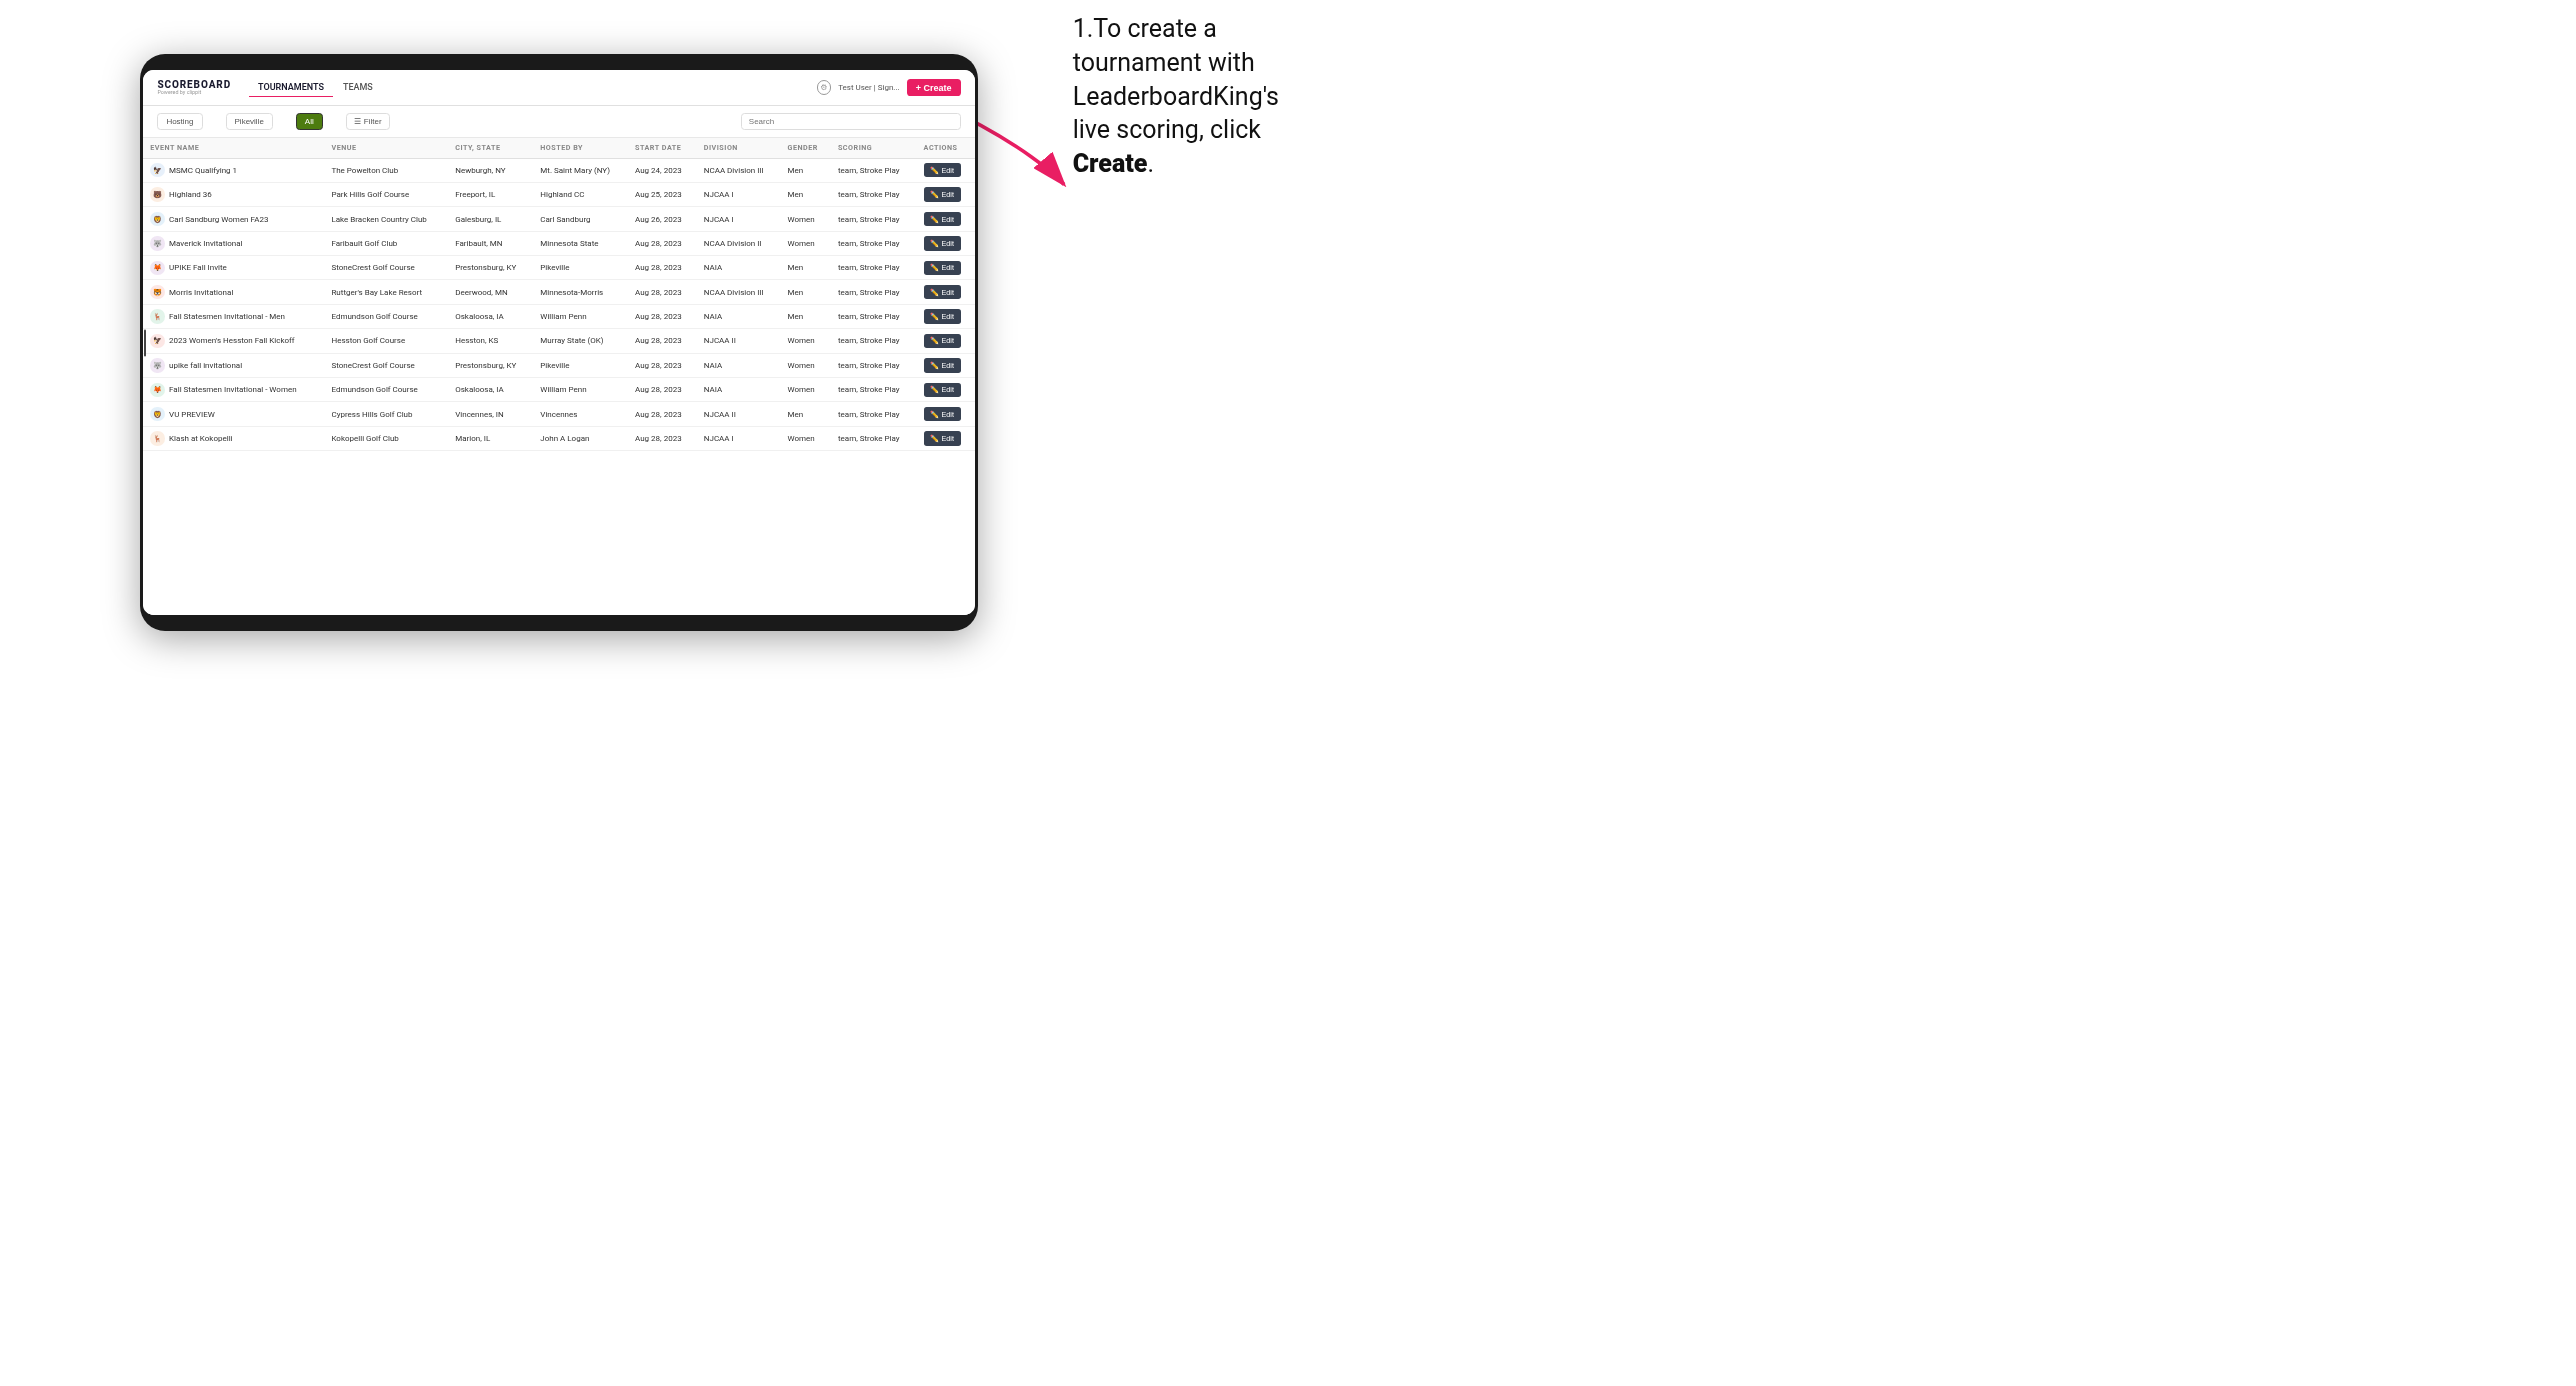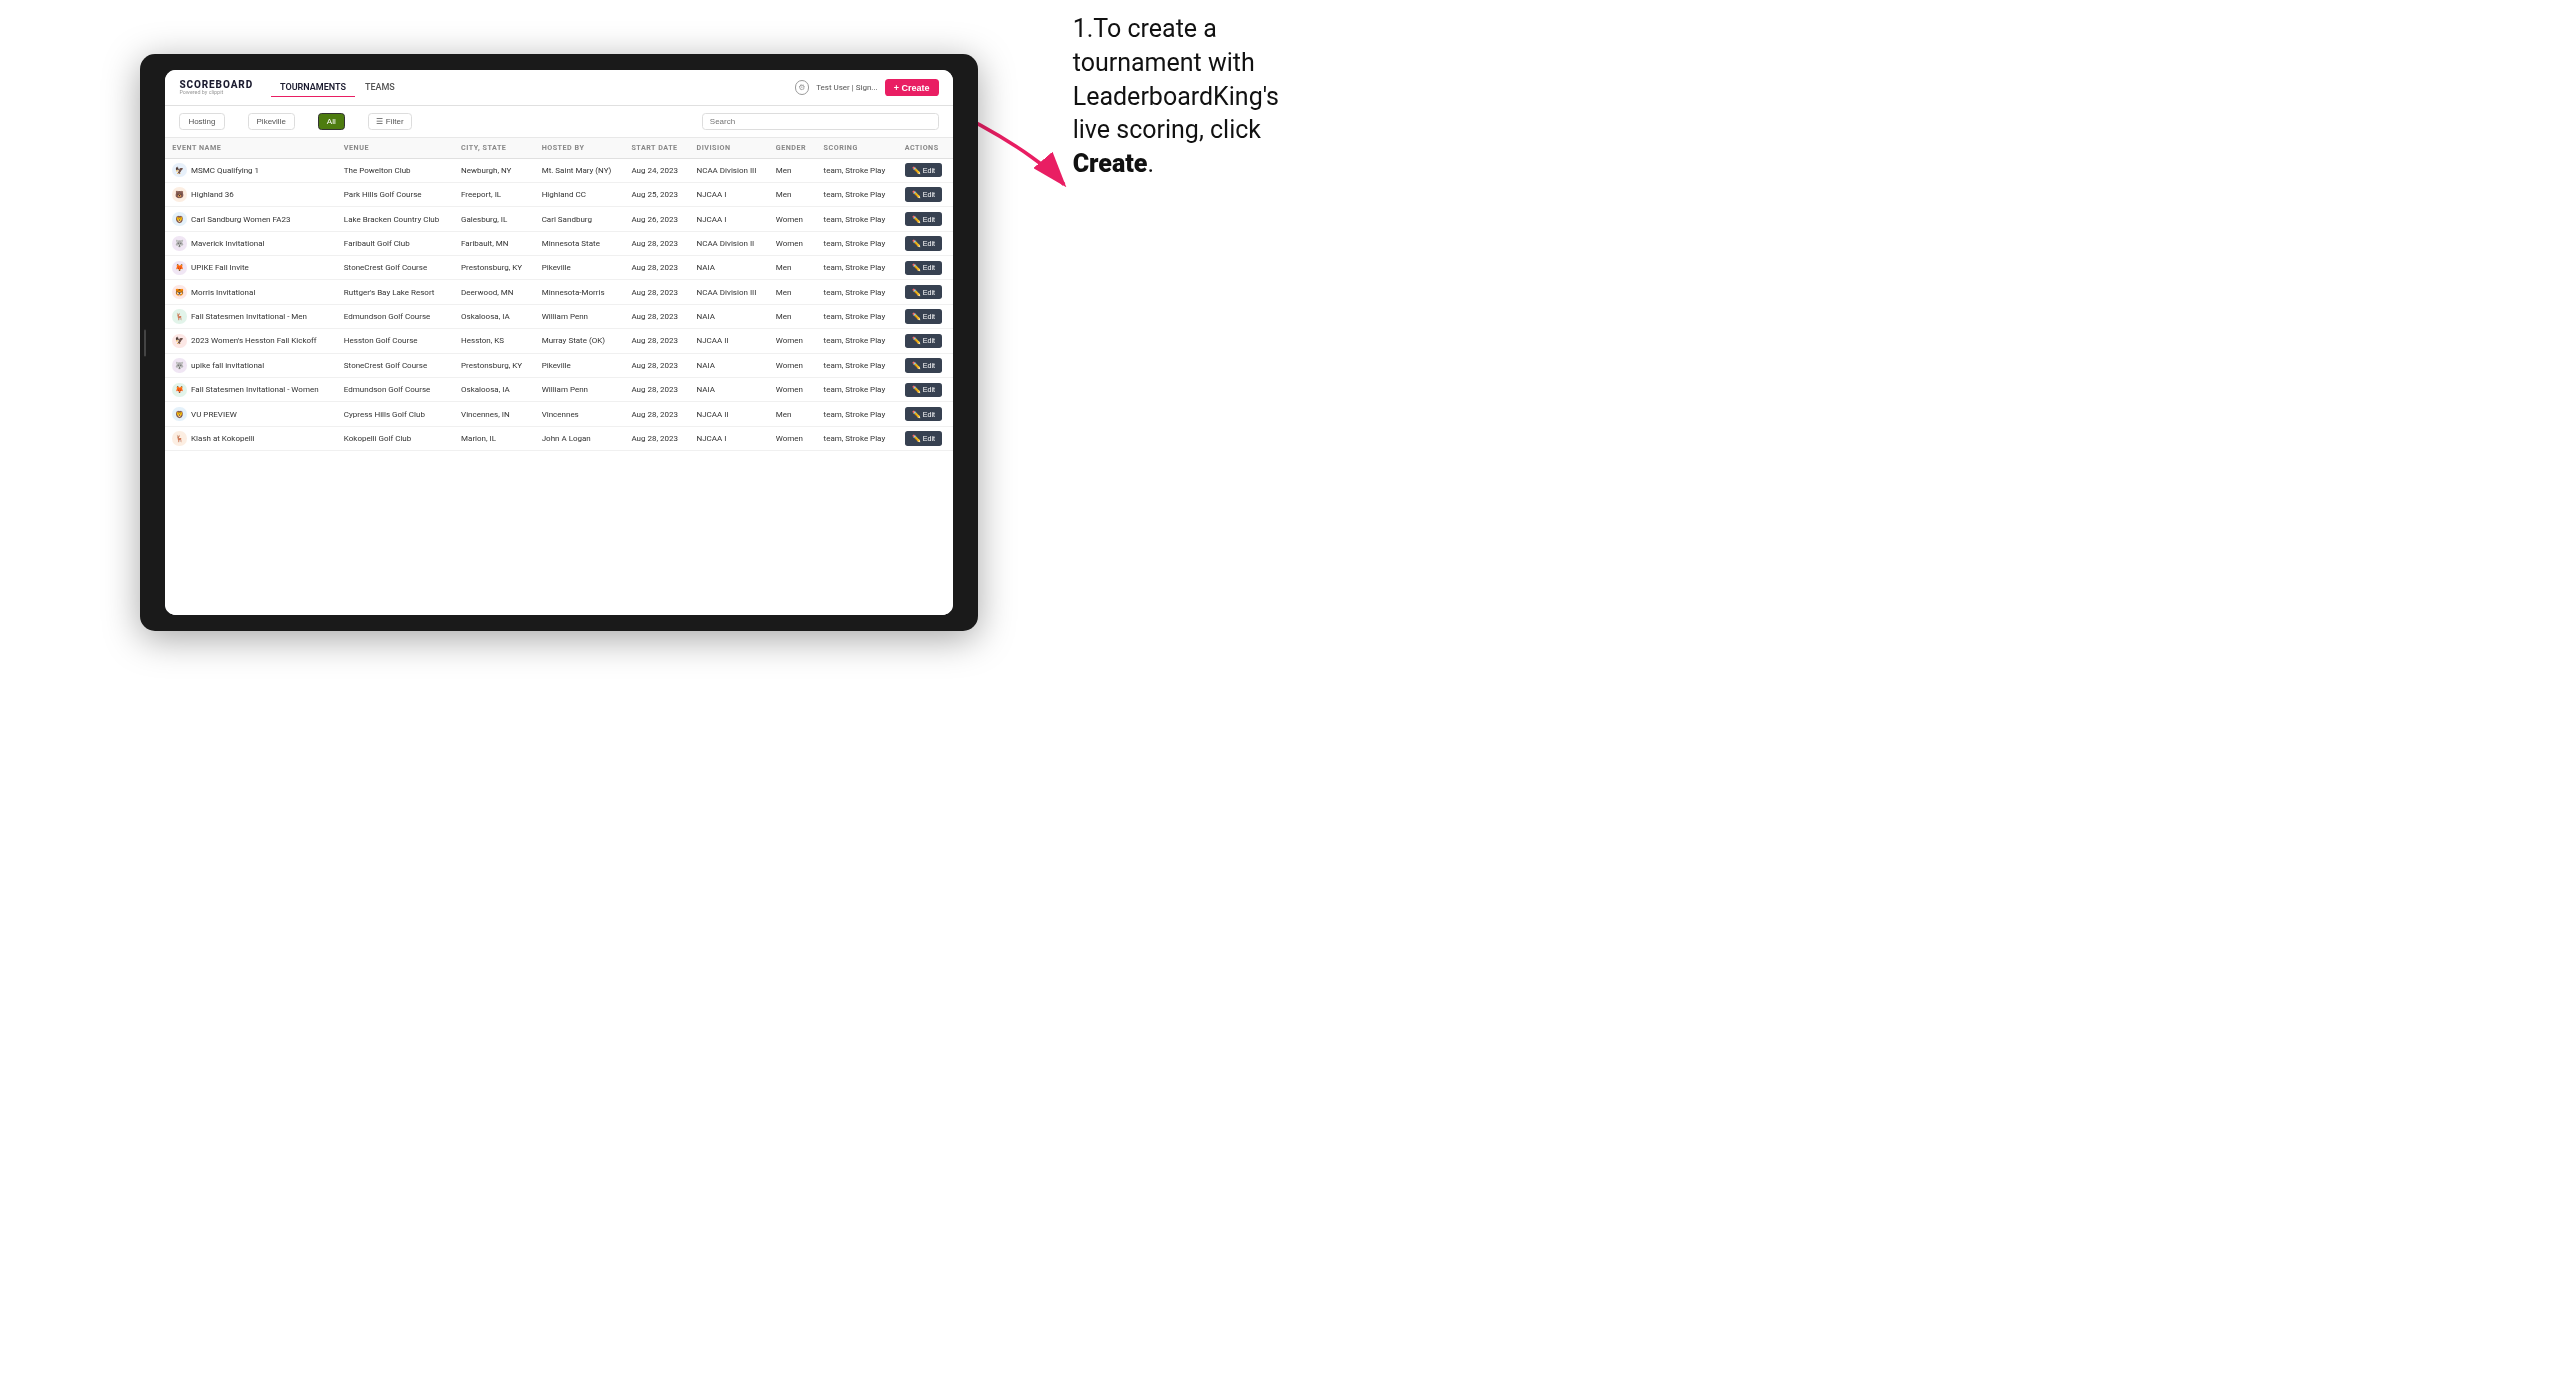--- a/index.html
+++ b/index.html
@@ -26,22 +26,22 @@
     .annotation strong { font-weight: 900; }
 
     
     .tablet-frame {
       position: absolute;
       left: 140px;
       top: 54px;
       width: 838px;
       height: 577px;
       background: #1a1a1a;
-      border-radius: 15px;
-      padding: 16px 25px;
+      border-radius: 25px;
+      padding: 16px 3px;
       box-shadow: 0 7.2px 36px rgba(0,0,0,0.35);
     }
 
     .tablet-screen {
       width: 100%;
       height: 100%;
       background: #f4f5f7;
       border-radius: 10.8px;
       overflow: hidden;
       display: flex;
@@ -177,21 +177,21 @@
       align-items: center;
       gap: 2.7px;
     }
 
     .search-box {
       margin-left: auto;
       padding: 2.7px 7.2px;
       font-size: 8px;
       border: 0.9px solid #ddd;
       border-radius: 3.6px;
-      width: 237px;
+      width: 220px;
       color: #999;
     }
 
     
     .table-container {
       flex: 1;
       overflow-y: auto;
       background: #fff;
     }
 

